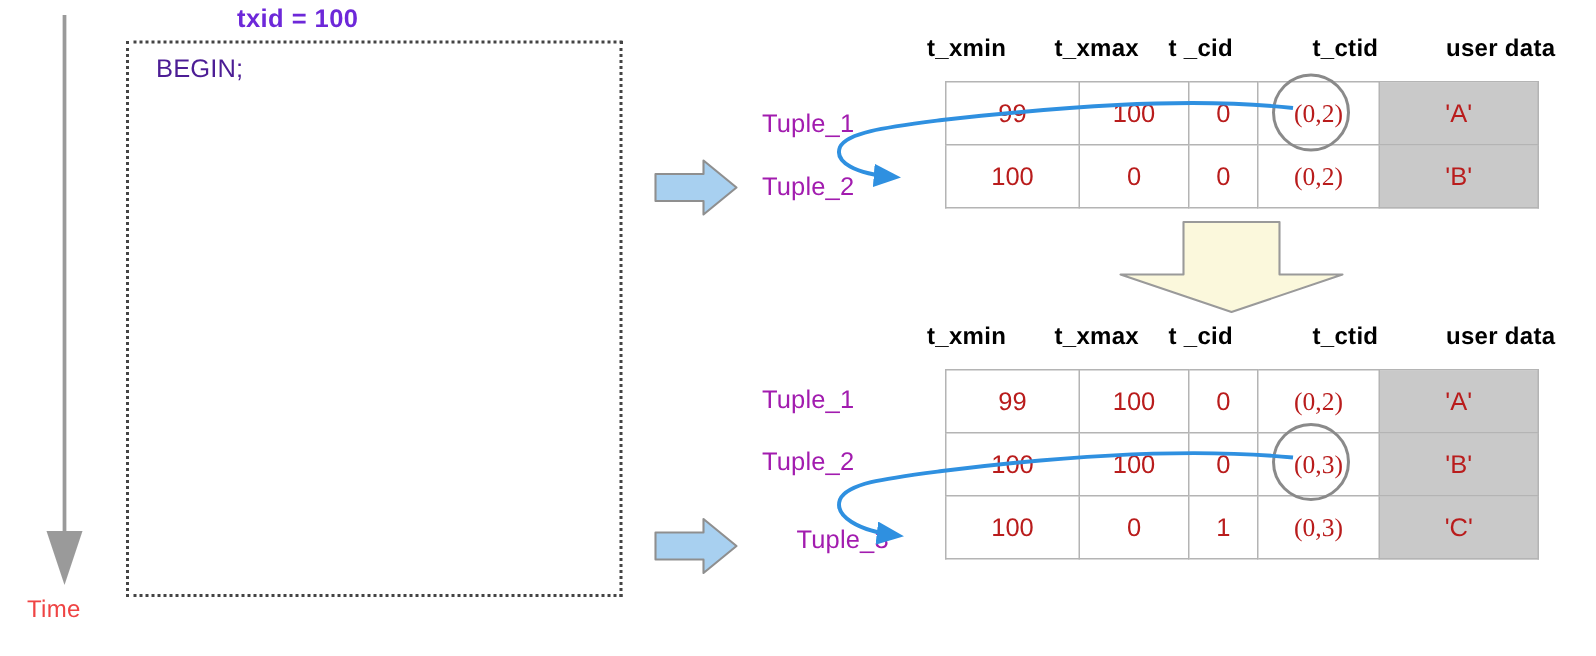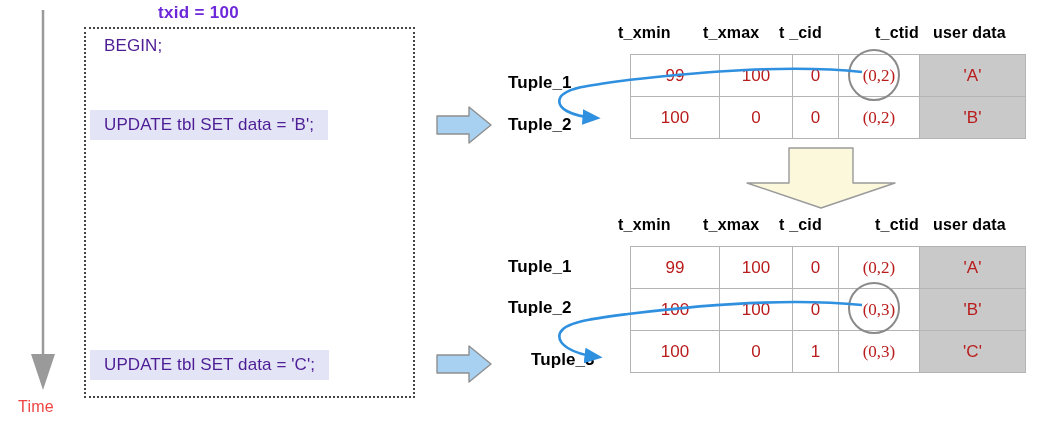--- a/index.html
+++ b/index.html
@@ -80,24 +80,23 @@
     width: 56px;
     height: 38px;
   }
   #blue-arrow-1 { left: 436px; top: 106px; }
   #blue-arrow-2 { left: 436px; top: 345px; }
 
   
   .tuple-label {
     position: absolute;
     font-size: 17px;
-    color: #000000;
+    color: #a21caf;
     white-space: nowrap;
     letter-spacing: 0.1px;
-    font-weight: bold;
   }
   #tuple-lbl-t1-a { left: 508px; top: 73px; }
   #tuple-lbl-t2-a { left: 508px; top: 115px; }
   #tuple-lbl-t1-b { left: 508px; top: 257px; }
   #tuple-lbl-t2-b { left: 508px; top: 298px; }
   #tuple-lbl-t3-b { left: 516px; top: 350px; margin-left: 15px; }
 
   
   .tuple-table {
     position: absolute;
@@ -132,21 +131,21 @@
     color: #000000;
     white-space: nowrap;
     letter-spacing: 0.2px;
   }
   .hdr-row-top { top: 24px; }
   .hdr-row-bottom { top: 216px; }
   .hx-xmin { left: 618px; }
   .hx-xmax { left: 703px; }
   .hx-cid  { left: 779px; }
   .hx-ctid { left: 875px; }
-  .hx-user { left: 933px; }
+  .hx-user { left: 964px; }
 
   
   #overlay {
     position: absolute;
     left: 0;
     top: 0;
     width: 1064px;
     height: 437px;
     pointer-events: none;
   }
@@ -168,22 +167,20 @@
   <svg id="time-axis-svg" viewBox="0 0 30 385" xmlns="http://www.w3.org/2000/svg">
     <line x1="15" y1="2" x2="15" y2="348" stroke="#9a9a9a" stroke-width="2.5"></line>
     <polygon points="15,382 3,346 27,346" fill="#9a9a9a"></polygon>
   </svg>
   <div id="time-label">Time</div>
 
   <div id="txid-label">txid = 100</div>
   <div id="txn-box"></div>
 
   <div class="stmt" id="stmt-begin">BEGIN;</div>
-  <div class="stmt stmt-highlight" id="stmt-update-b">UPDATE tbl SET data = 'B';</div>
-  <div class="stmt stmt-highlight" id="stmt-update-c">UPDATE tbl SET data = 'C';</div>
 
   <svg class="blue-arrow" id="blue-arrow-1" viewBox="0 0 56 38" xmlns="http://www.w3.org/2000/svg">
     <polygon points="1,10 33,10 33,1 55,19 33,37 33,28 1,28" fill="#a8d0f0" stroke="#8f8f8f" stroke-width="1.4" stroke-linejoin="round"></polygon>
   </svg>
   <svg class="blue-arrow" id="blue-arrow-2" viewBox="0 0 56 38" xmlns="http://www.w3.org/2000/svg">
     <polygon points="1,10 33,10 33,1 55,19 33,37 33,28 1,28" fill="#a8d0f0" stroke="#8f8f8f" stroke-width="1.4" stroke-linejoin="round"></polygon>
   </svg>
 
   <svg id="down-arrow" viewBox="0 0 152 62" xmlns="http://www.w3.org/2000/svg">
     <polygon points="44,1 108,1 108,36 150,36 76,61 2,36 44,36" fill="#fbf8dc" stroke="#9a9a9a" stroke-width="1.4" stroke-linejoin="round"></polygon>

